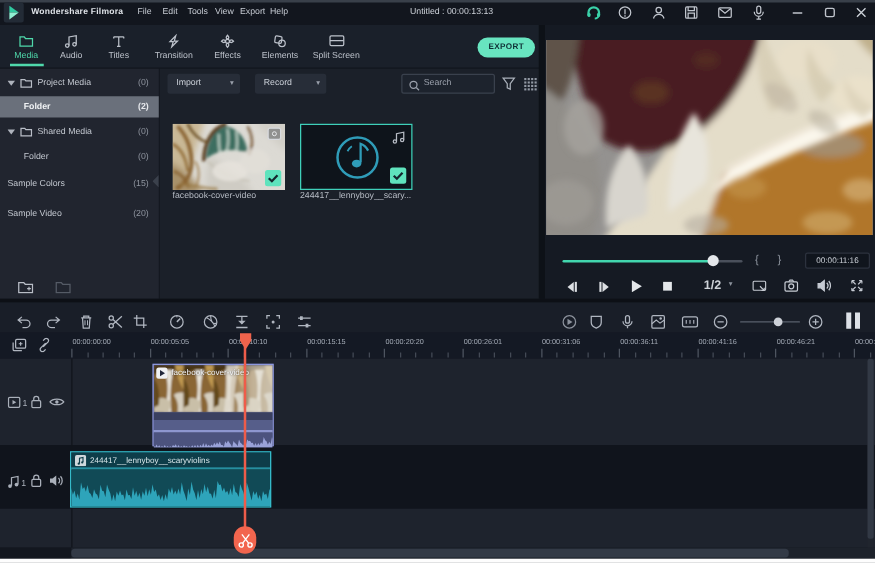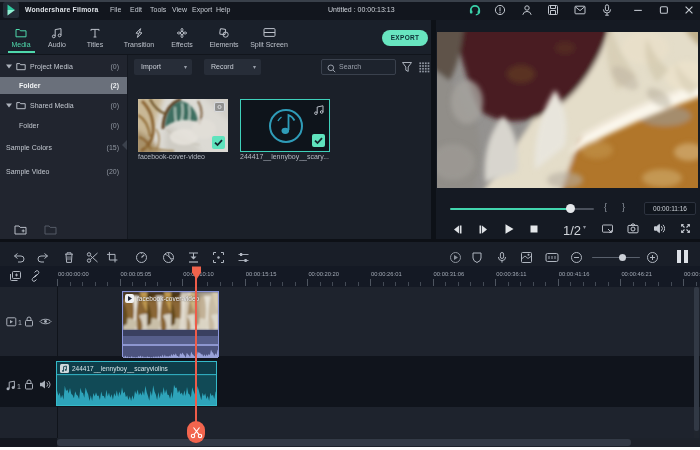--- a/index.html
+++ b/index.html
@@ -383,21 +383,21 @@
       <svg style="position:absolute;left:46px;top:4px;" width="11" height="11" viewBox="0 0 11 11" fill="#dde0e4">
           <rect x="1.5" y="1.5" width="1.7" height="8"></rect>
           <path d="M4 1.5 L9 5.5 L4 9.5 Z"></path>
         </svg>
       <svg style="position:absolute;left:71px;top:3px;" width="12" height="12" viewBox="0 0 12 12" fill="#e4e7ea">
           <path d="M2.5 1.2 L10.5 6 L2.5 10.8 Z"></path>
         </svg>
       <svg style="position:absolute;left:97px;top:4px;" width="10" height="10" viewBox="0 0 10 10" fill="#e4e7ea">
           <rect x="1.5" y="1.5" width="7" height="7"></rect>
         </svg>
-      <div style="position:absolute;left:131px;top:2.5px;font-size:13px;color:#d0d4da;">1/2</div>
+      <div style="position:absolute;left:131px;top:2.5px;font-size:10px;color:#d0d4da;font-weight:bold;">1/2</div>
       <div style="position:absolute;left:151px;top:3px;font-size:6px;color:#8c929c;">▾</div>
       <svg style="position:absolute;left:169px;top:3px;" width="13" height="12" viewBox="0 0 13 12" fill="none" stroke="#c6cbd3" stroke-width="0.9">
           <rect x="1.5" y="2" width="10" height="7.2" rx="0.8"></rect>
           <path d="M7 6 l3.4 3.4 M10.4 7.2 v2.2 h-2.2" stroke-width="0.9"></path>
         </svg>
       <svg style="position:absolute;left:195px;top:3px;" width="12" height="11" viewBox="0 0 12 11" fill="none" stroke="#c6cbd3" stroke-width="1">
           <rect x="1" y="2.4" width="10" height="7.4" rx="1"></rect>
           <path d="M4 2.4 L5 1 h2 l1 1.4"></path>
           <circle cx="6" cy="6" r="2"></circle>
         </svg>

